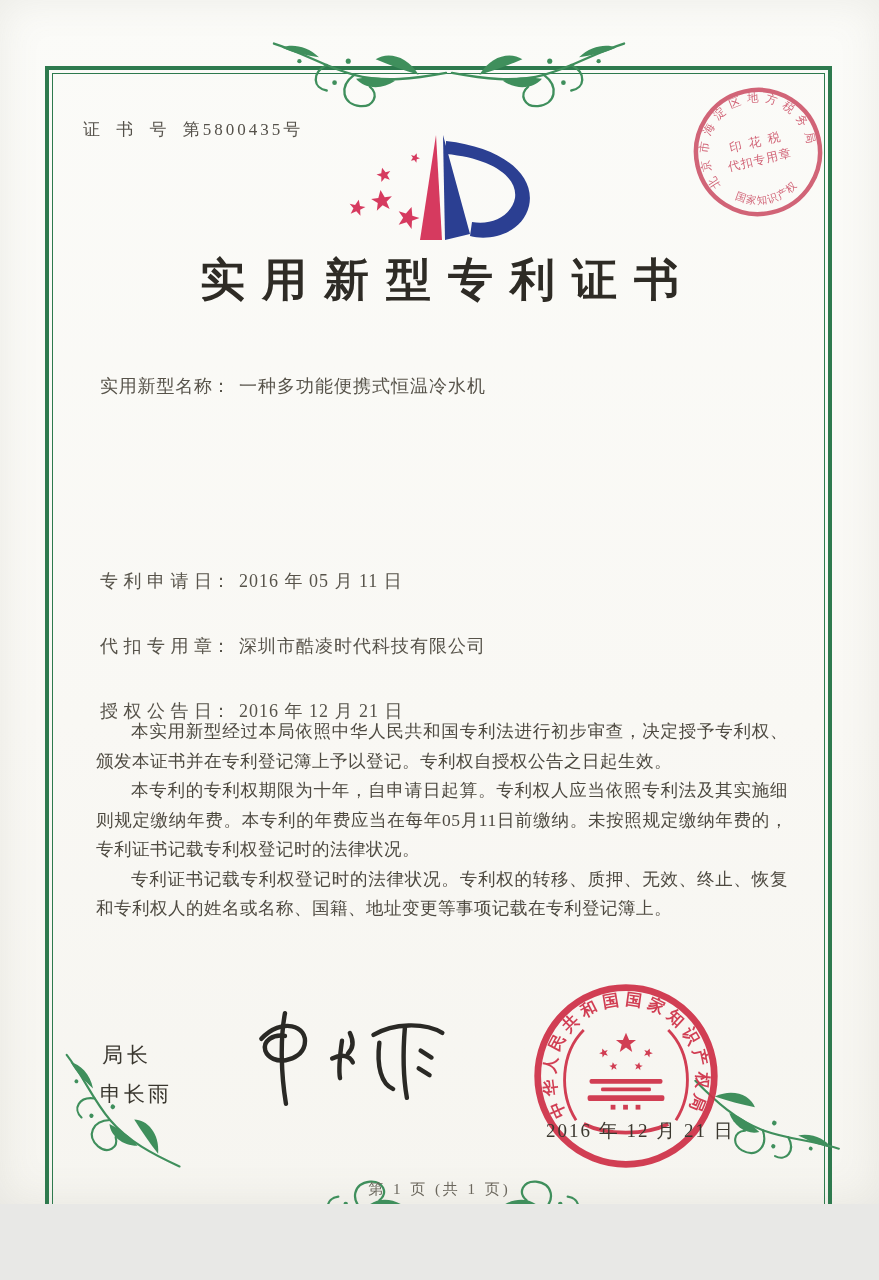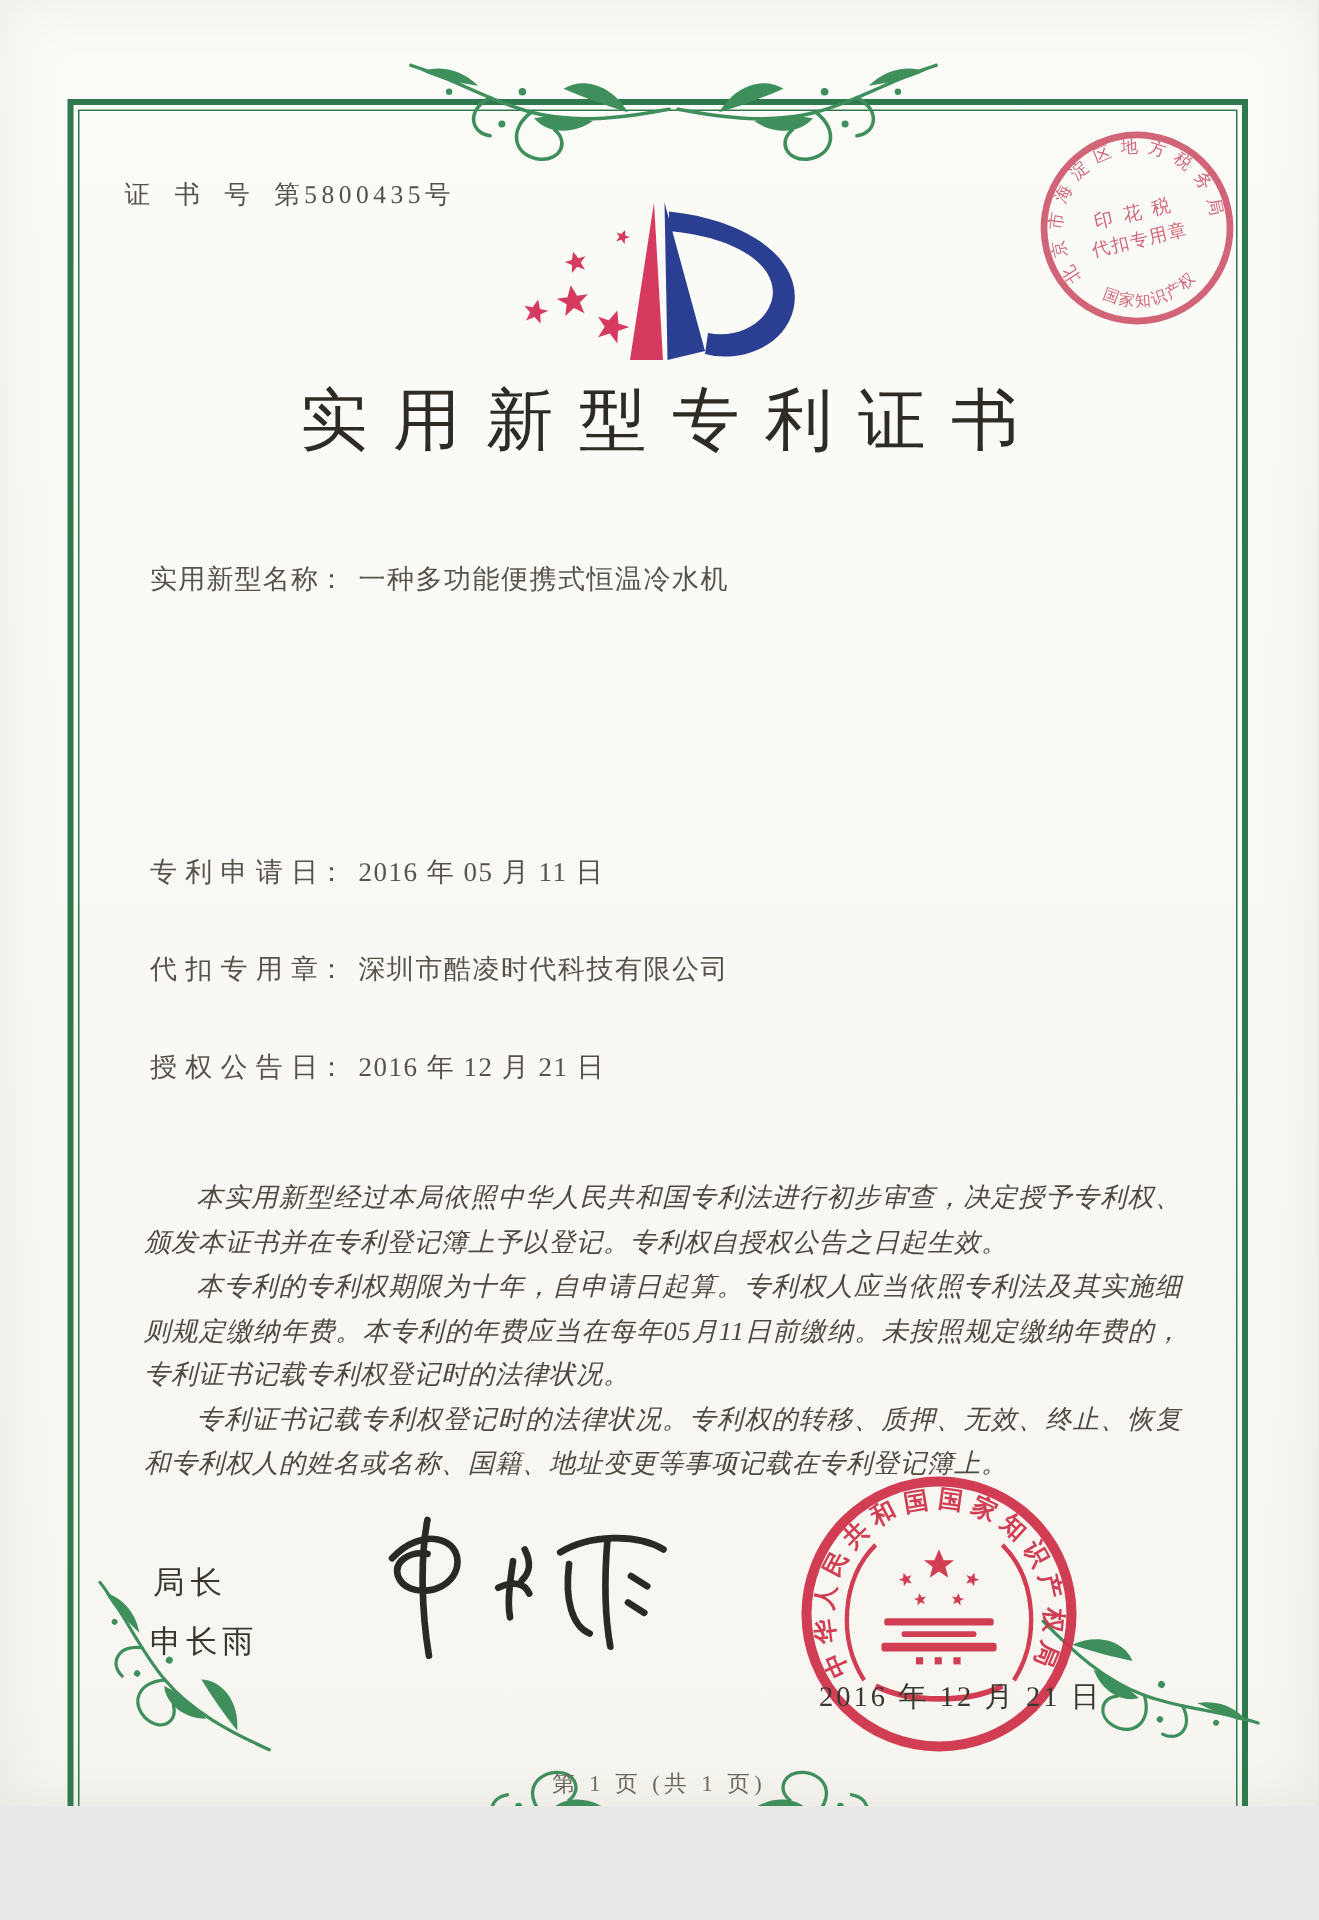--- a/index.html
+++ b/index.html
@@ -25,31 +25,31 @@
   
   .cert-no{
     position:absolute;left:83px;top:118px;
     font-size:17px;color:#55514a;letter-spacing:3px;word-spacing:6px;
   }
   
   .logo{position:absolute;left:330px;top:128px;width:250px;height:130px;}
   
   .title{
     position:absolute;left:0;right:0;top:250px;text-align:center;
-    font-size:45px;font-weight:400;color:#2e2b25;
+    font-size:45px;font-weight:700;color:#2e2b25;
     letter-spacing:17px;padding-left:17px;
   }
   
   .field{position:absolute;left:100px;font-size:18px;color:#57534a;white-space:nowrap;}
   .flabel{display:inline-block;width:112px;text-align:justify;text-align-last:justify;vertical-align:bottom;}
   .fcolon{display:inline-block;}
   .fvalue{margin-left:9px;letter-spacing:1px;}
   
-  .paras{position:absolute;left:96px;top:784px;width:692px;color:#4e4a41;
-    font-size:17.5px;line-height:29.5px;letter-spacing:.5px;text-align:justify;font-style:italic;}
+  .paras{position:absolute;left:96px;top:717px;width:692px;color:#4e4a41;
+    font-size:17.5px;line-height:29.5px;letter-spacing:.5px;text-align:justify;}
   .paras p{margin:0;text-indent:2em;}
   
   .signoff-title{position:absolute;left:102px;top:1041px;font-size:21px;color:#3a372f;letter-spacing:4px;}
   .signoff-name{position:absolute;left:100px;top:1080px;font-size:21px;color:#3a372f;letter-spacing:3px;}
   .signature{position:absolute;left:224px;top:996px;width:236px;height:126px;}
   
   .seal{position:absolute;left:530px;top:980px;width:192px;height:192px;opacity:.93;}
   .seal-date{
     position:absolute;left:546px;top:1118px;font-size:19px;color:#3b382f;
     letter-spacing:2px;z-index:5;

